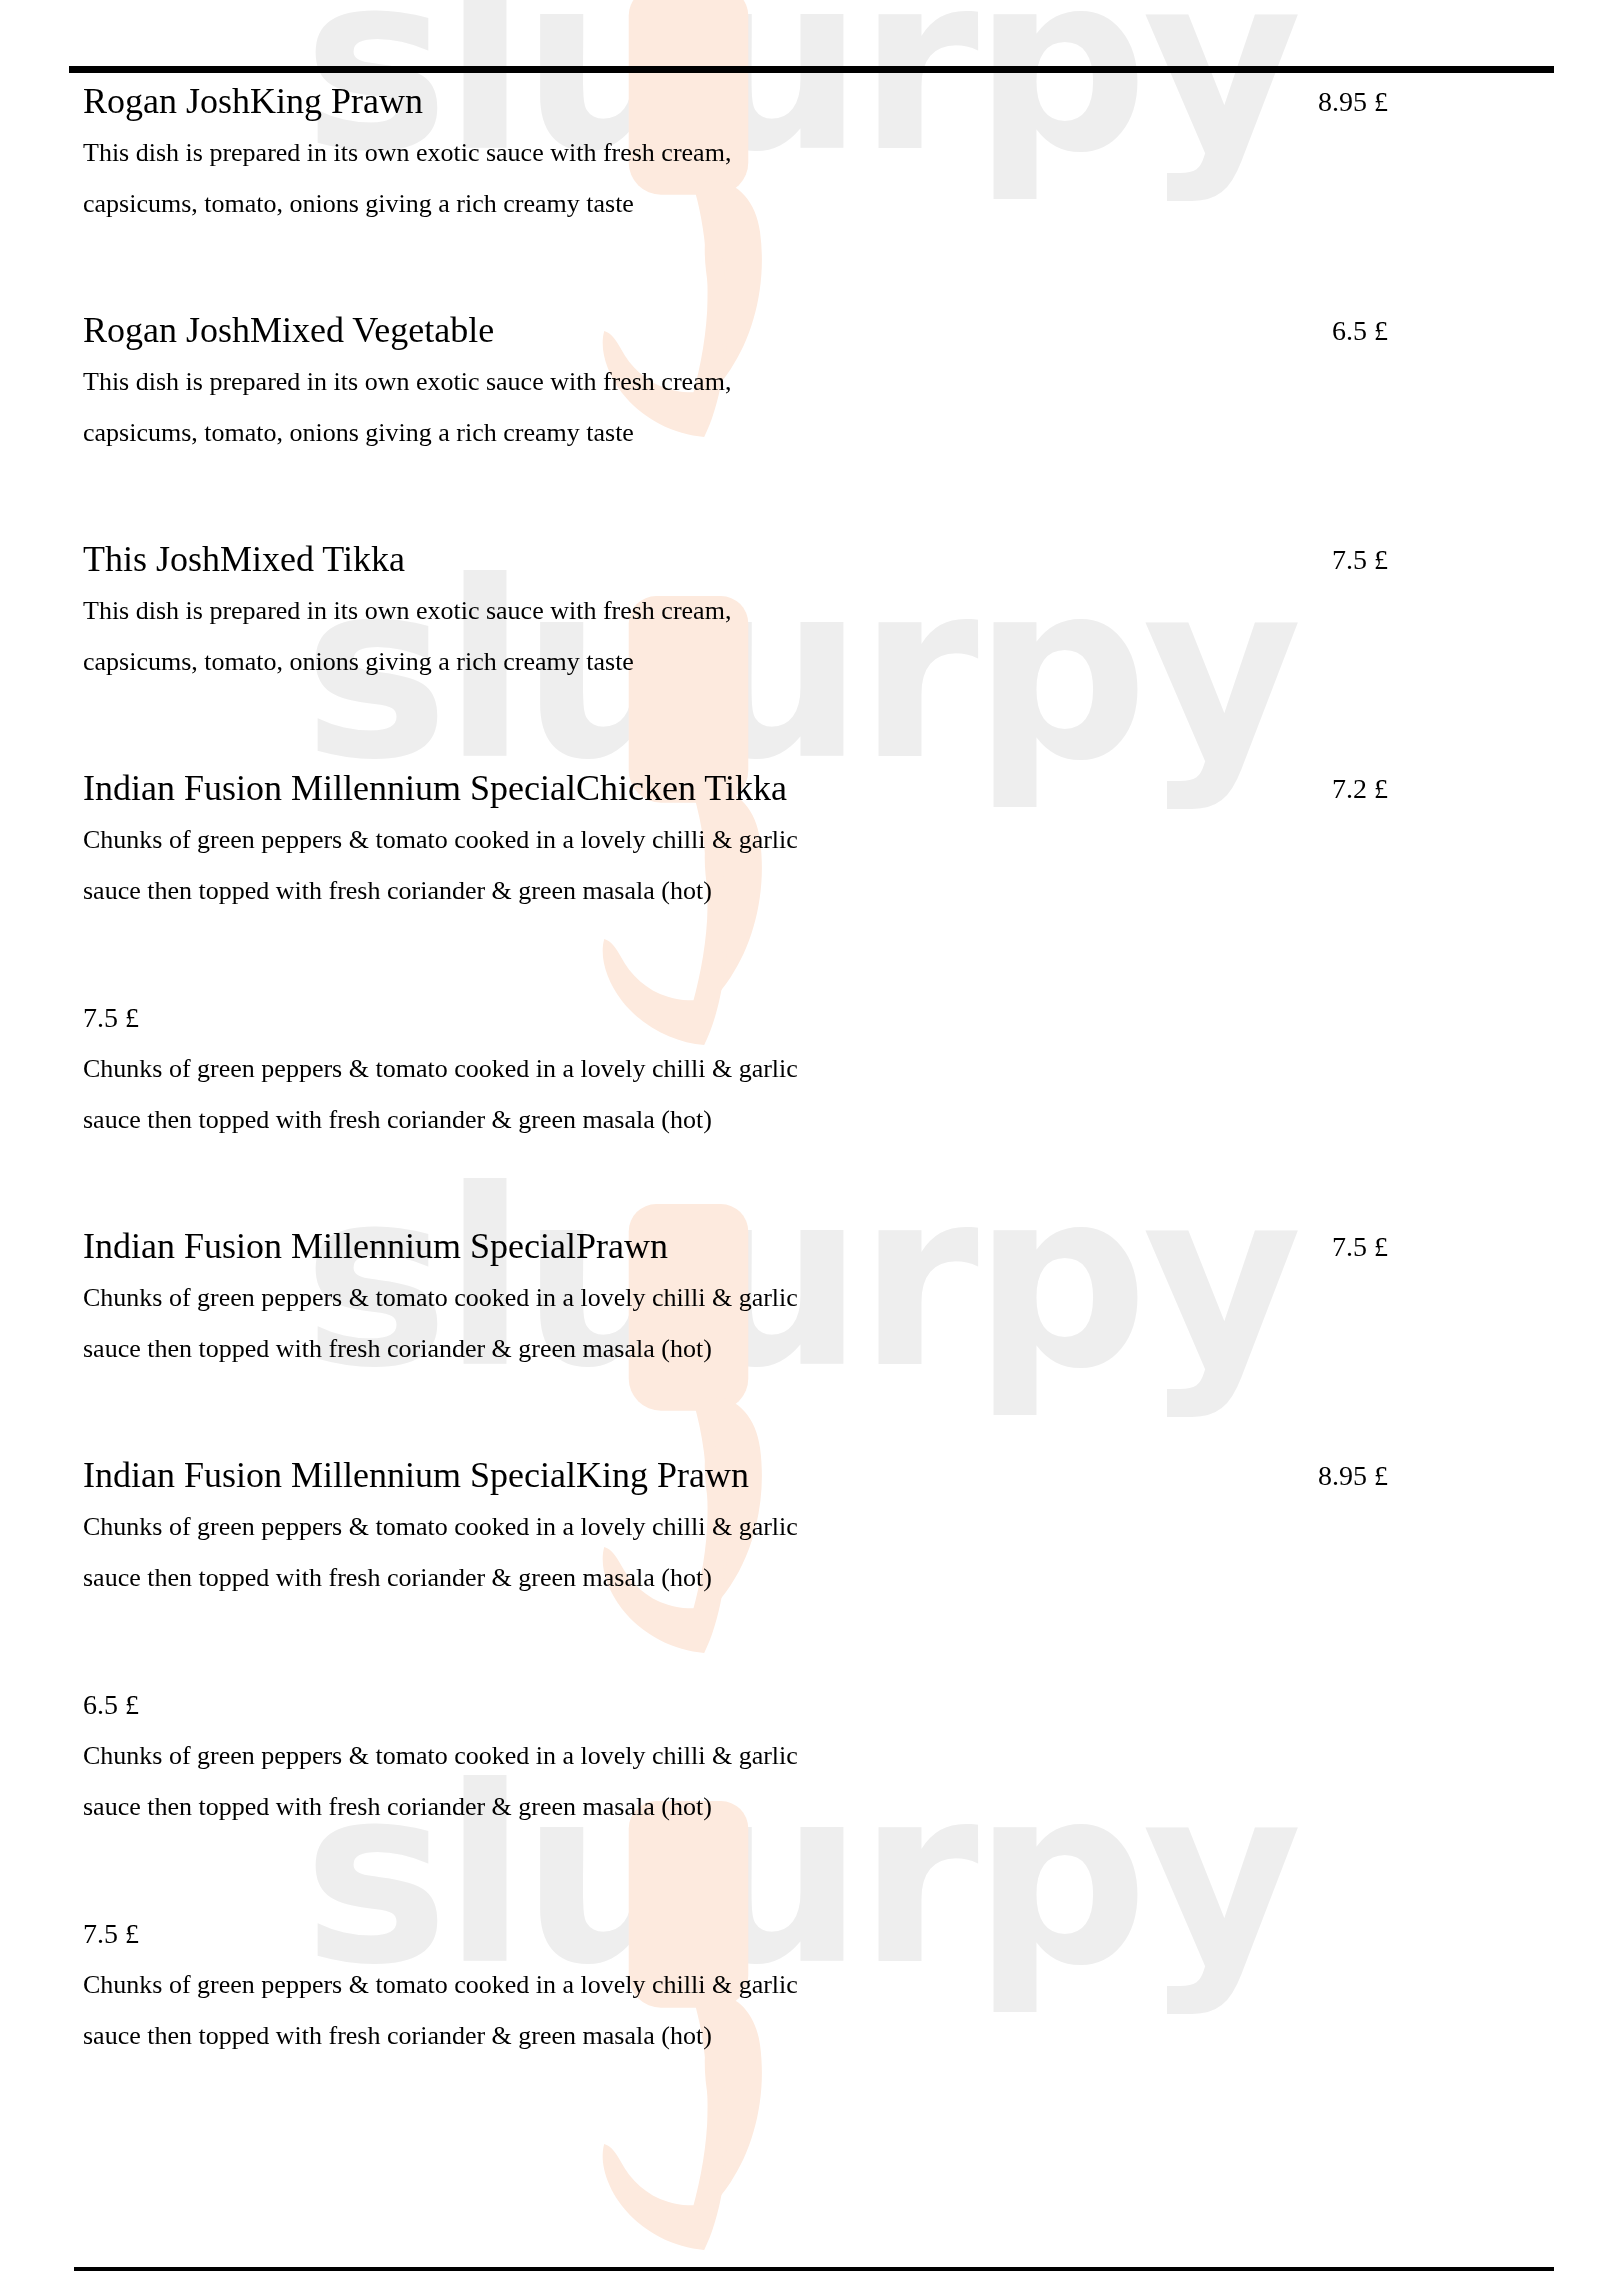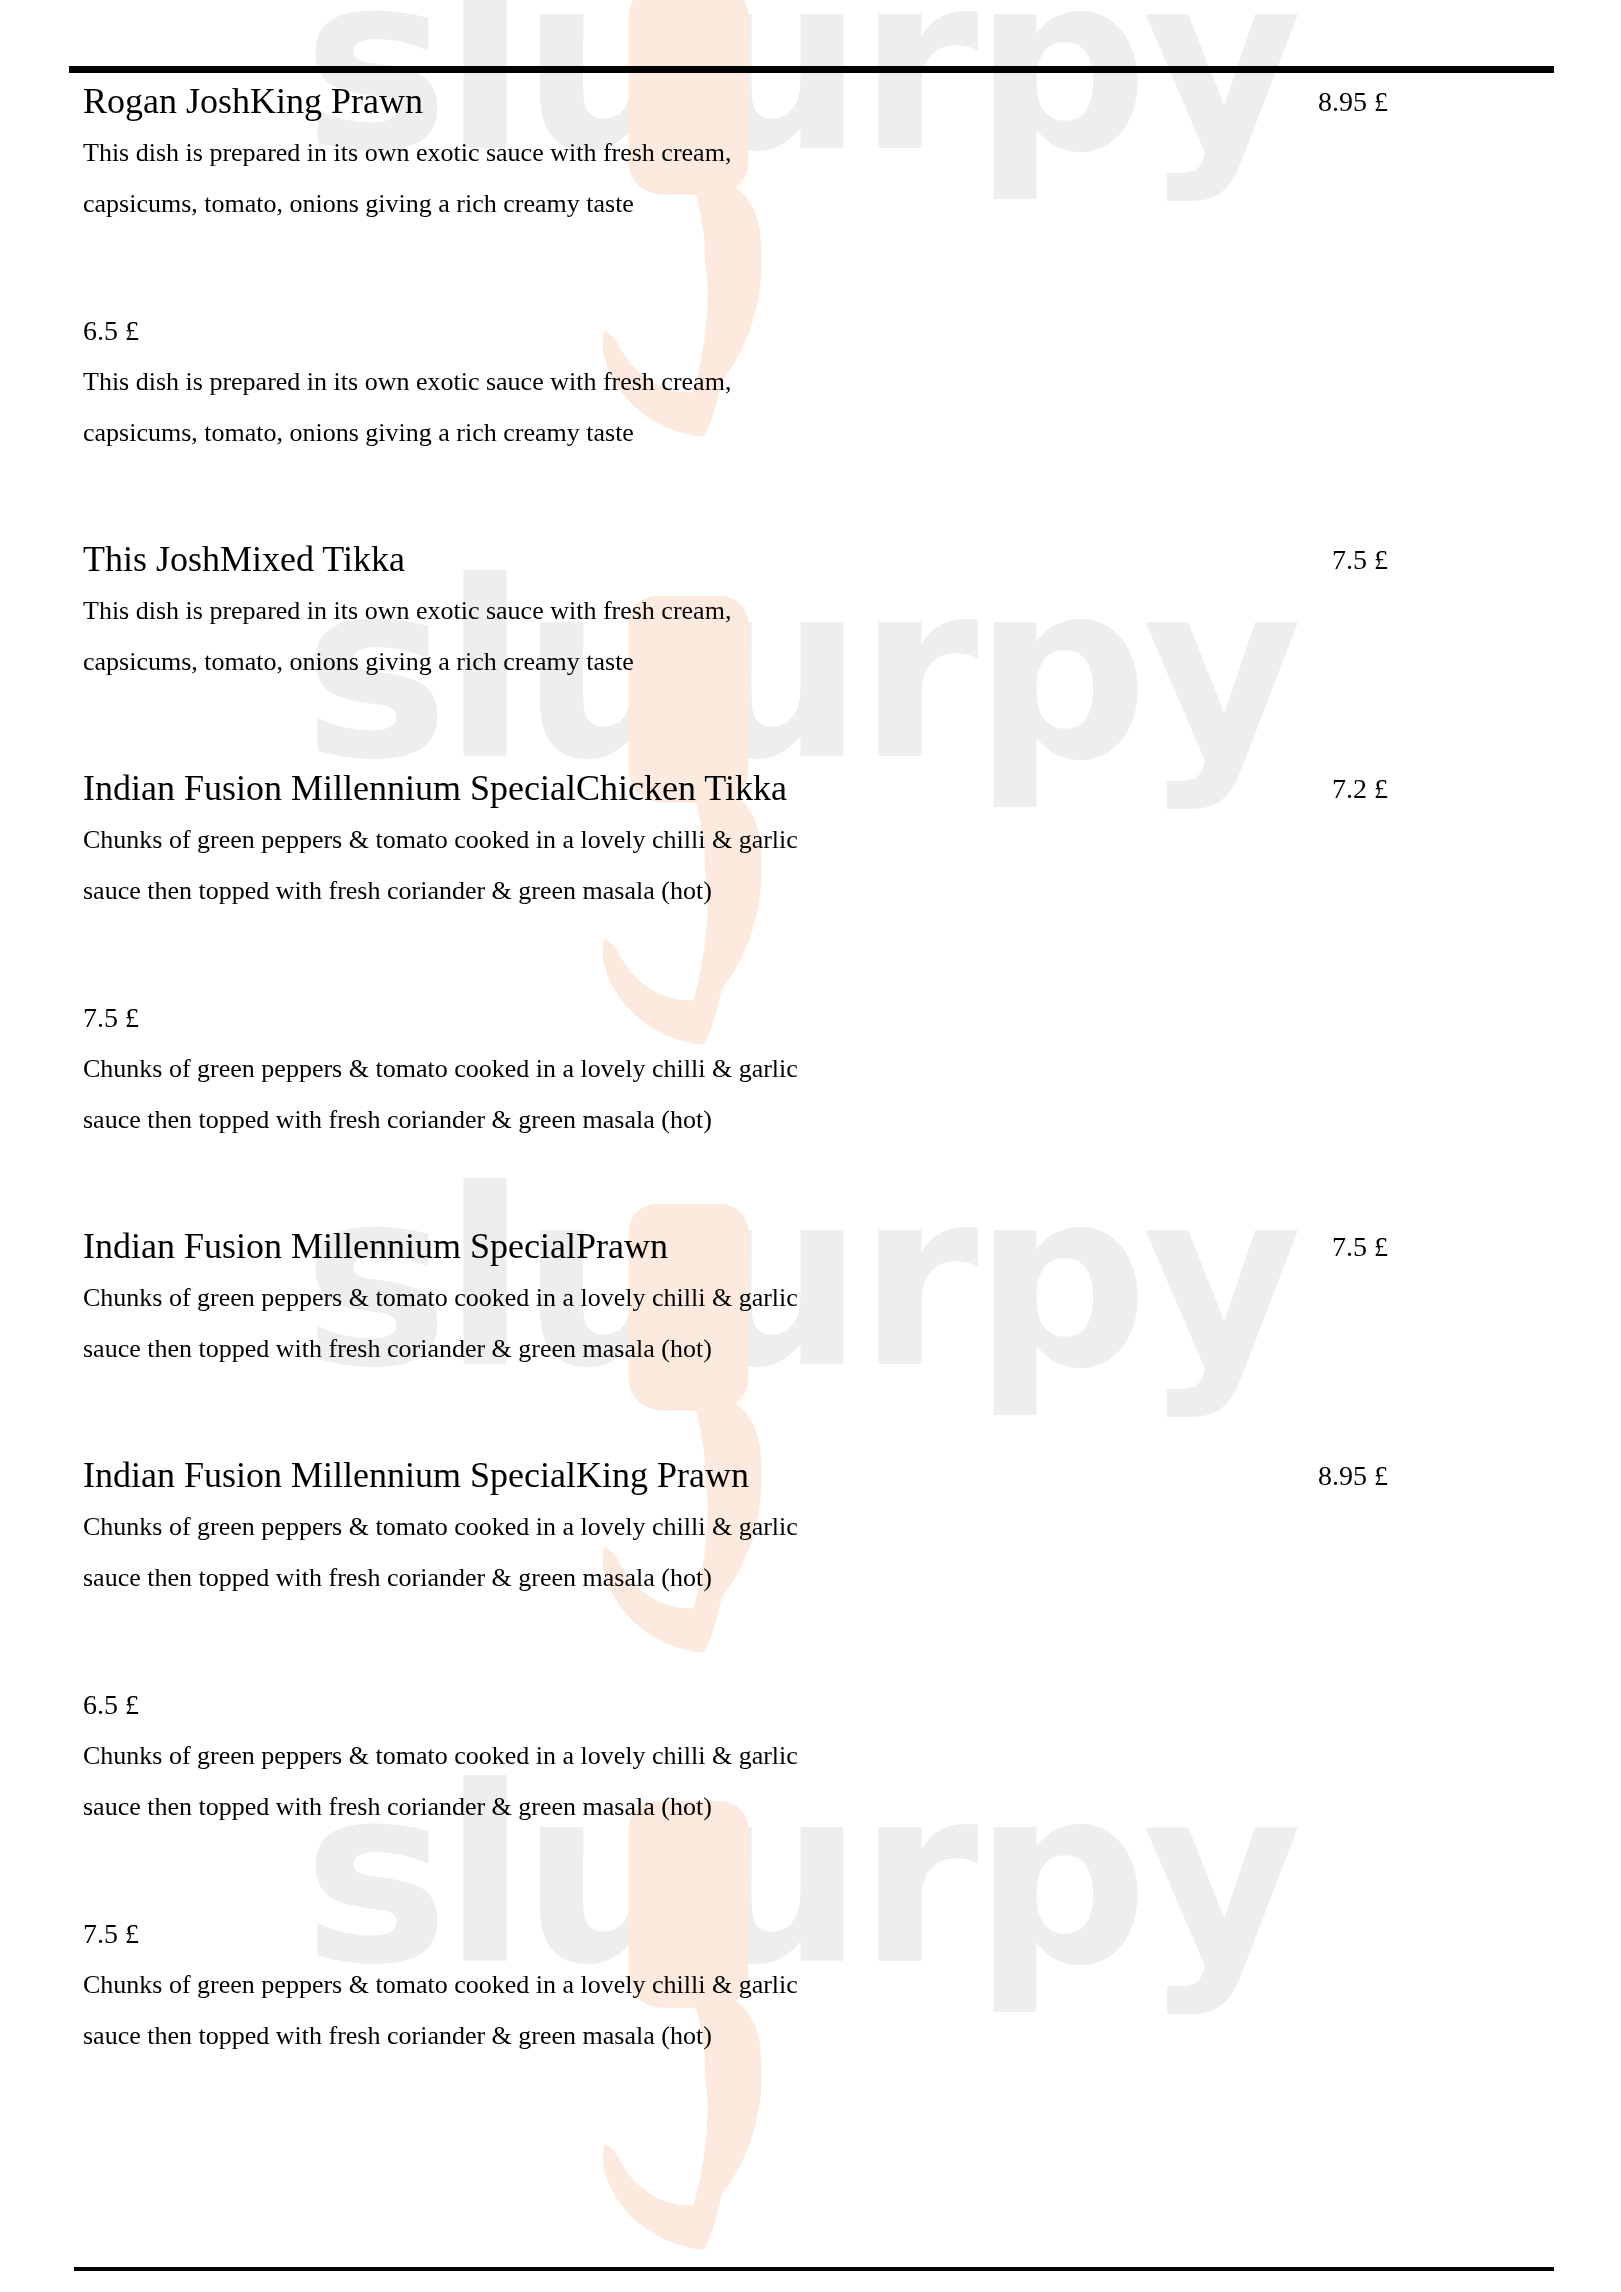--- a/index.html
+++ b/index.html
@@ -186,20 +186,21 @@
             <div class="item-name">Rogan JoshKing Prawn</div>
             <div class="item-price">8.95 £</div>
           </div>
           <div class="item-desc">
             <span class="dline">This dish is prepared in its own exotic sauce with fresh cream,</span>
             <span class="dline">capsicums, tomato, onions giving a rich creamy taste</span>
           </div>
         </div>
         <div class="menu-item">
           <div class="item-head">
+            <div class="item-name">Rogan JoshMixed Vegetable</div>
             <div class="item-price">6.5 £</div>
           </div>
           <div class="item-desc">
             <span class="dline">This dish is prepared in its own exotic sauce with fresh cream,</span>
             <span class="dline">capsicums, tomato, onions giving a rich creamy taste</span>
           </div>
         </div>
         <div class="menu-item">
           <div class="item-head">
             <div class="item-name">This JoshMixed Tikka</div>

